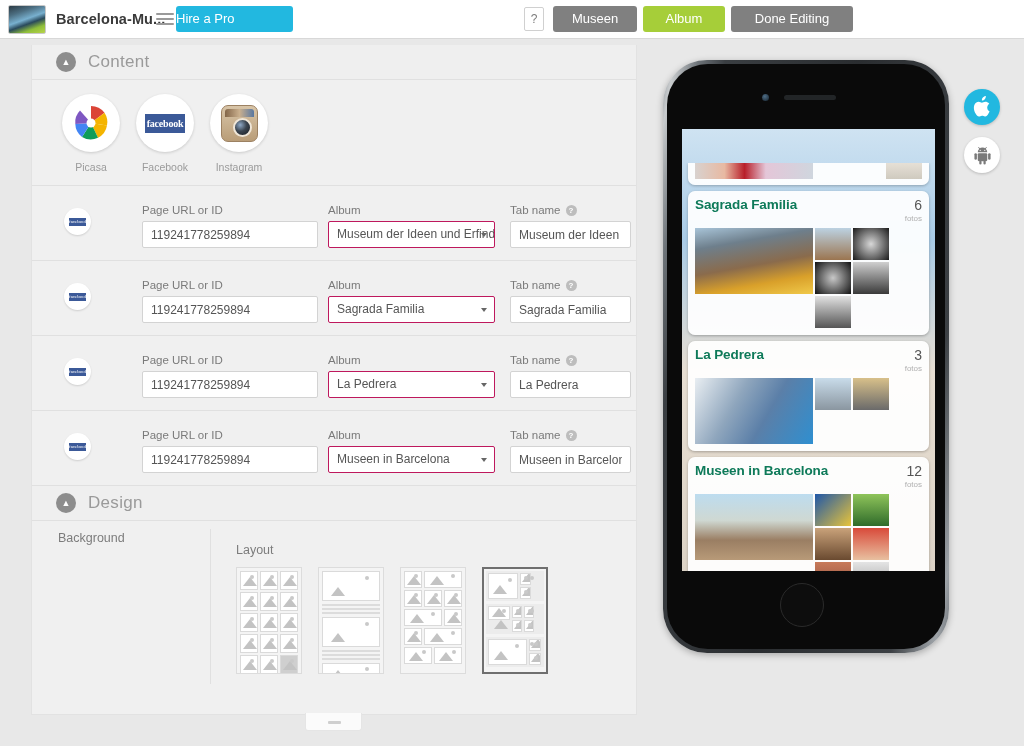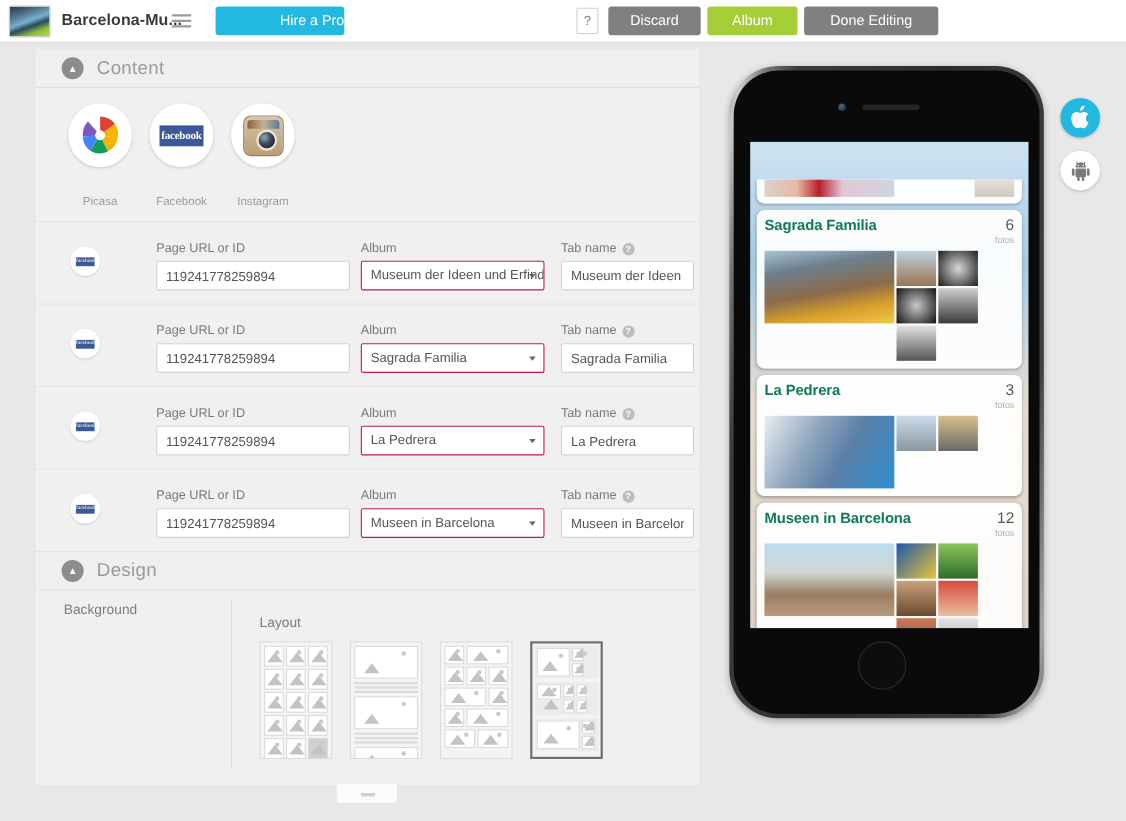--- a/index.html
+++ b/index.html
@@ -35,27 +35,27 @@
     white-space: nowrap;
   }
   #hamburger-top {
     position: absolute; left: 156px; top: 10px;
     width: 18px; height: 18px; cursor: pointer;
   }
   #hamburger-top i {
     display: block; height: 2px; background: #9a9a9a; margin: 3px 0; border-radius: 1px;
   }
   #hire-pro {
-    position: absolute; left: 196px; top: 6px;
+    position: absolute; left: 176px; top: 6px;
     width: 117px; height: 26px;
     background: #22b8e0;
     color: #ffffff; font-size: 13px;
     border: none; border-radius: 3px;
     cursor: pointer;
-    line-height: 26px; text-align: right;
+    line-height: 26px; text-align: left;
   }
   .tb-btn {
     position: absolute; top: 6px; height: 26px;
     border: none; border-radius: 3px;
     color: #ffffff; font-size: 13px;
     cursor: pointer; line-height: 26px; text-align: center;
   }
   #help-btn {
     position: absolute; top: 7px; left: 524px;
     width: 20px; height: 24px;
@@ -100,21 +100,21 @@
   #provider-prompt { font-size: 12px; color: #727272; margin-bottom: 12px; }
   #provider-list { display: flex; gap: 8px; }
   .provider { width: 66px; text-align: center; cursor: pointer; }
   .prov-circle {
     width: 58px; height: 58px; border-radius: 50%;
     background: #fff; margin: 0 auto;
     box-shadow: 0 1px 3px rgba(0,0,0,.16);
     display: flex; align-items: center; justify-content: center;
     overflow: hidden;
   }
-  .prov-label { font-size: 10.5px; color: #9b9b9b; margin-top: 25px; }
+  .prov-label { font-size: 10.5px; color: #9b9b9b; margin-top: 9px; }
   .fb-box {
     width: 40px; height: 19px; background: #3b5998; color: #fff;
     font-size: 10px; font-weight: bold; line-height: 19px; text-align: center;
     font-family: "Liberation Serif", serif; letter-spacing: -.2px;
   }
   .insta-box {
     width: 37px; height: 37px; border-radius: 7px;
     background: linear-gradient(#d8c5a8,#b99d78);
     border: 1px solid #9c8162;
     position: relative;
@@ -372,21 +372,21 @@
 <div id="topbar">
   <div id="site-thumb"></div>
   <div id="site-title">Barcelona-Mu...</div>
   <div id="hamburger-top">
       <i></i>
       <i></i>
       <i></i>
     </div>
   <div id="hire-pro">Hire a Pro</div>
   <div id="help-btn">?</div>
-  <div class="tb-btn" id="discard-btn">Discard</div>
+  <div class="tb-btn" id="discard-btn">Museen</div>
   <div class="tb-btn" id="save-btn">Album</div>
   <div class="tb-btn" id="done-btn">Done Editing</div>
 </div>
 
 <div id="panel">
 
   <div class="section-head">
     <div class="collapse-circle">▲</div>
     <div class="section-title">Content</div>
   </div>

